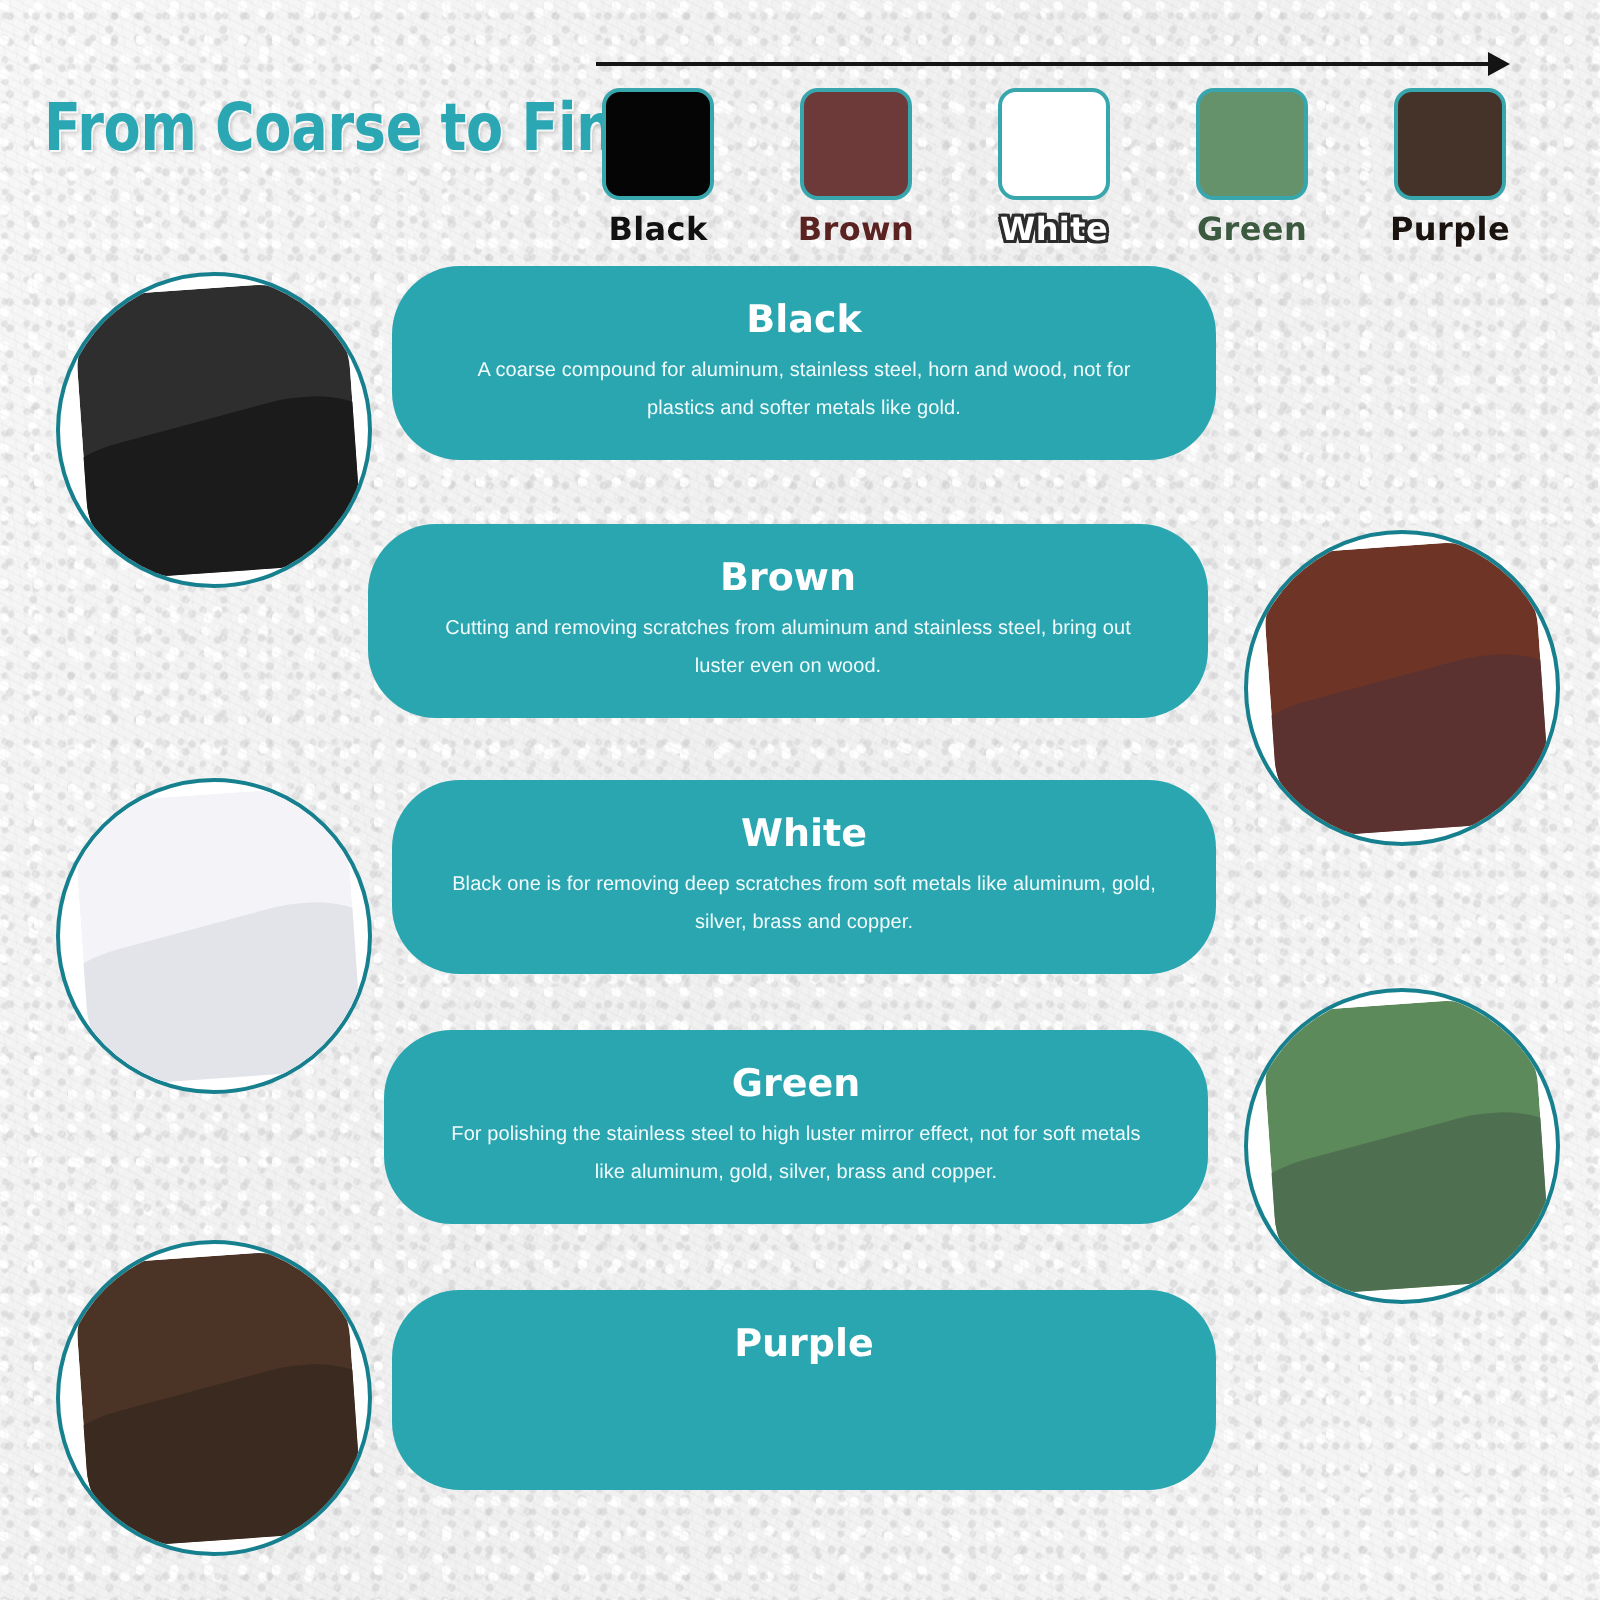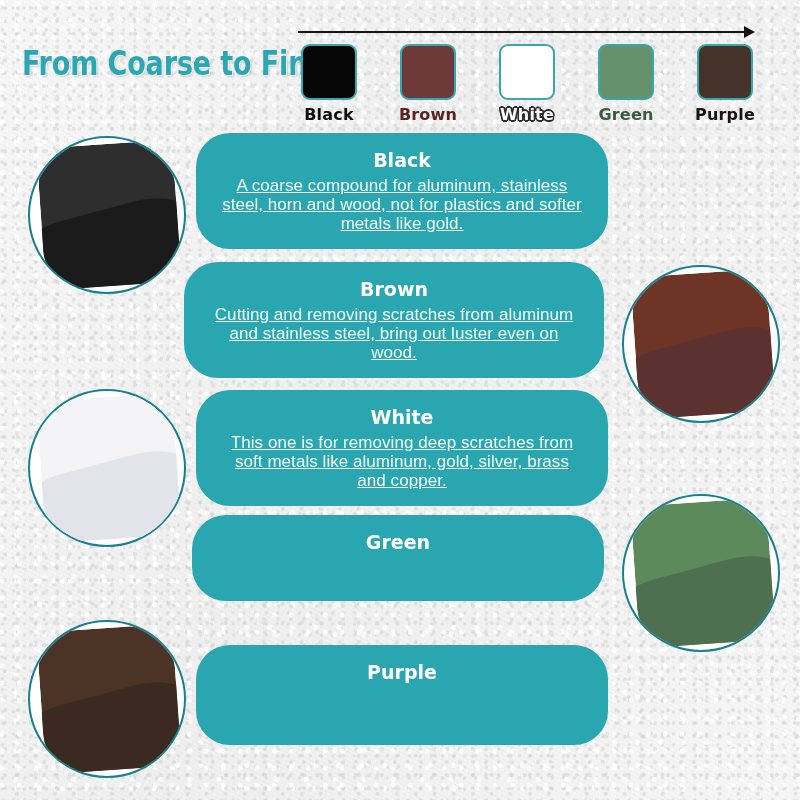--- a/index.html
+++ b/index.html
@@ -133,25 +133,24 @@
   .bubble-title {
     font-family: "DejaVu Sans", sans-serif;
     font-weight: 700;
     font-size: 19px;
     line-height: 26px;
     color: #ffffff;
     margin-bottom: 3px;
   }
   .bubble-desc {
     font-family: "Liberation Sans", sans-serif;
-    font-size: 17px;
+    font-size: 10px;
     line-height: 19px;
     color: #f2fbfc;
     letter-spacing: .05px;
-    text-decoration: underline;
   }
 
   
   .photo {
     position: absolute;
     width: 158px;
     height: 158px;
     border-radius: 50%;
     background: #ffffff;
     border: 2px solid #17808f;
@@ -242,32 +241,33 @@
         <div class="photo photo-right" style="top: 265px; border-color: rgb(23, 128, 143);">
           <div class="bar">
             <div class="bar-top" style="background: rgb(110, 53, 38);"></div>
             <div class="bar-front" style="background: rgb(92, 50, 48);"></div>
           </div>
         </div>
       </div>
       <div class="row" style="top: 0px;">
         <div class="bubble" style="background: rgb(42, 166, 176); top: 390px; width: 412px; min-height: 82px; left: 196px;">
           <div class="bubble-title">White</div>
-          <div class="bubble-desc">This one is for removing deep scratches from soft metals like aluminum, gold, silver, brass and copper.</div>
+          <div class="bubble-desc">Black one is for removing deep scratches from soft metals like aluminum, gold, silver, brass and copper.</div>
         </div>
         <div class="photo photo-left" style="top: 389px; border-color: rgb(23, 128, 143);">
           <div class="bar">
             <div class="bar-top" style="background: rgb(244, 244, 248);"></div>
             <div class="bar-front" style="background: rgb(227, 227, 234);"></div>
           </div>
         </div>
       </div>
       <div class="row" style="top: 0px;">
         <div class="bubble" style="background: rgb(42, 166, 176); top: 515px; width: 412px; min-height: 86px; left: 192px;">
           <div class="bubble-title">Green</div>
+          <div class="bubble-desc">For polishing the stainless steel to high luster mirror effect, not for soft metals like aluminum, gold, silver, brass and copper.</div>
         </div>
         <div class="photo photo-right" style="top: 494px; border-color: rgb(23, 128, 143);">
           <div class="bar">
             <div class="bar-top" style="background: rgb(93, 138, 91);"></div>
             <div class="bar-front" style="background: rgb(79, 112, 80);"></div>
           </div>
         </div>
       </div>
       <div class="row" style="top: 0px;">
         <div class="bubble" style="background: rgb(42, 166, 176); top: 645px; width: 412px; min-height: 100px; left: 196px;">

